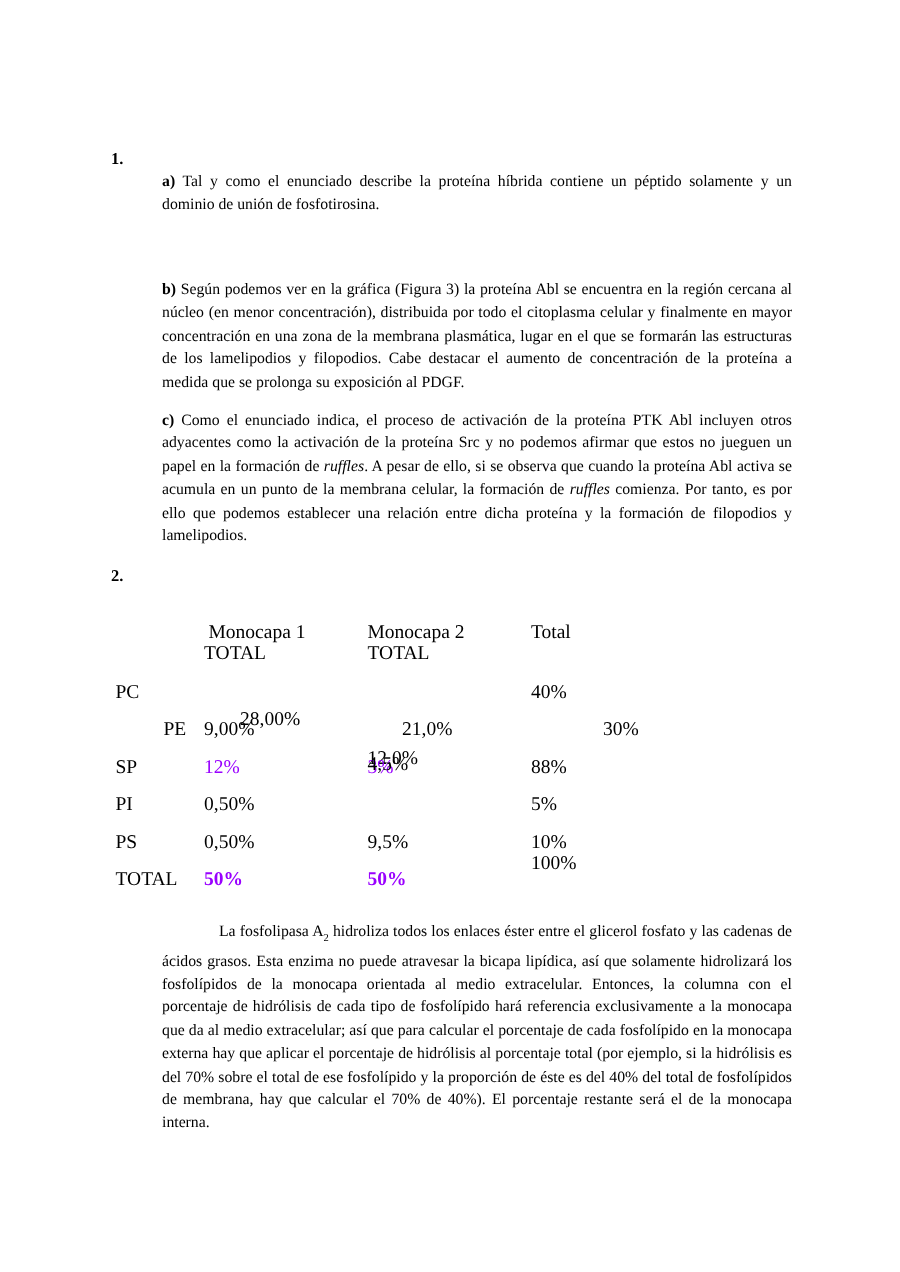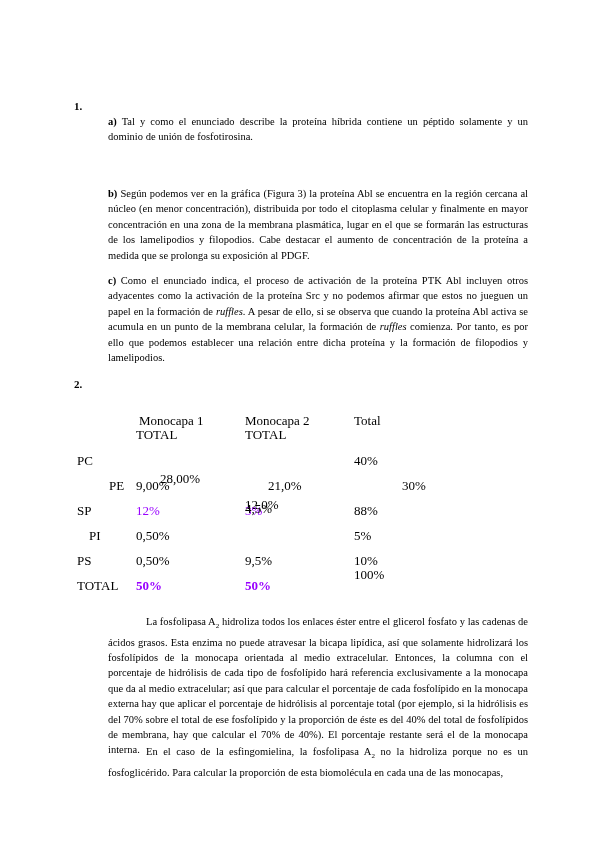--- a/index.html
+++ b/index.html
@@ -52,33 +52,32 @@
     <div class="cell" style="left:77px; top:479px;margin-left:32px;">PE</div>
     <div class="cell" style="left:136px; top:479px;">9,00%</div>
     <div class="cell" style="left:245px; top:479px;margin-left:23px;">21,0%</div>
     <div class="cell" style="left:354px; top:479px;margin-left:48px;">30%</div>
 
     <div class="cell" style="left:77px; top:504px;">SP</div>
     <div class="cell purple" style="left:136px; top:504px;">12%</div>
     <div class="cell purple" style="left:245px; top:504px;">3%</div>
     <div class="cell" style="left:354px; top:504px;">88%</div>
 
-    <div class="cell" style="left:89px; top:529px;">PI</div>
+    <div class="cell" style="left:77px; top:529px;">PI</div>
     <div class="cell" style="left:136px; top:529px;">0,50%</div>
     <div class="cell" style="left:245px; top:502px;">4,5%</div>
     <div class="cell" style="left:354px; top:529px;">5%</div>
 
     <div class="cell" style="left:77px; top:554px;">PS</div>
     <div class="cell" style="left:136px; top:554px;">0,50%</div>
     <div class="cell" style="left:245px; top:554px;">9,5%</div>
     <div class="cell" style="left:354px; top:554px;text-align:center;">10%</div>
 
     <div class="cell" style="left:77px; top:579px;">TOTAL</div>
     <div class="cell purple bold" style="left:136px; top:579px;">50%</div>
     <div class="cell purple bold" style="left:245px; top:579px;">50%</div>
     <div class="cell" style="left:354px; top:568px;">100%</div>
   </div>
 
   <div class="para indent" style="top:614px;"><span>La fosfolipasa A</span><sub>2</sub><span>  hidroliza todos los enlaces éster entre el glicerol fosfato y las cadenas de ácidos grasos. Esta enzima no puede atravesar la bicapa lipídica, así que solamente hidrolizará los fosfolípidos de la monocapa orientada al medio extracelular. Entonces, la columna con el porcentaje de hidrólisis de cada tipo de fosfolípido hará referencia exclusivamente a la monocapa que da al medio extracelular; así que para calcular el porcentaje de cada fosfolípido en la monocapa externa hay que aplicar el porcentaje de hidrólisis al porcentaje total (por ejemplo, si la hidrólisis es del 70% sobre el total de ese fosfolípido y la proporción de éste es del 40% del total de fosfolípidos de membrana, hay que calcular el 70% de 40%). El porcentaje restante será el de la monocapa interna.</span></div>
 
-  <div class="para indent" style="top:744px;"><span>En el caso de la esfingomielina, la fosfolipasa A</span><sub>2</sub><span> no la hidroliza porque no es un fosfoglicérido. Para calcular la proporción de esta biomolécula en cada una de las monocapas,</span></div>
 
 </div>
 
 </body></html>

